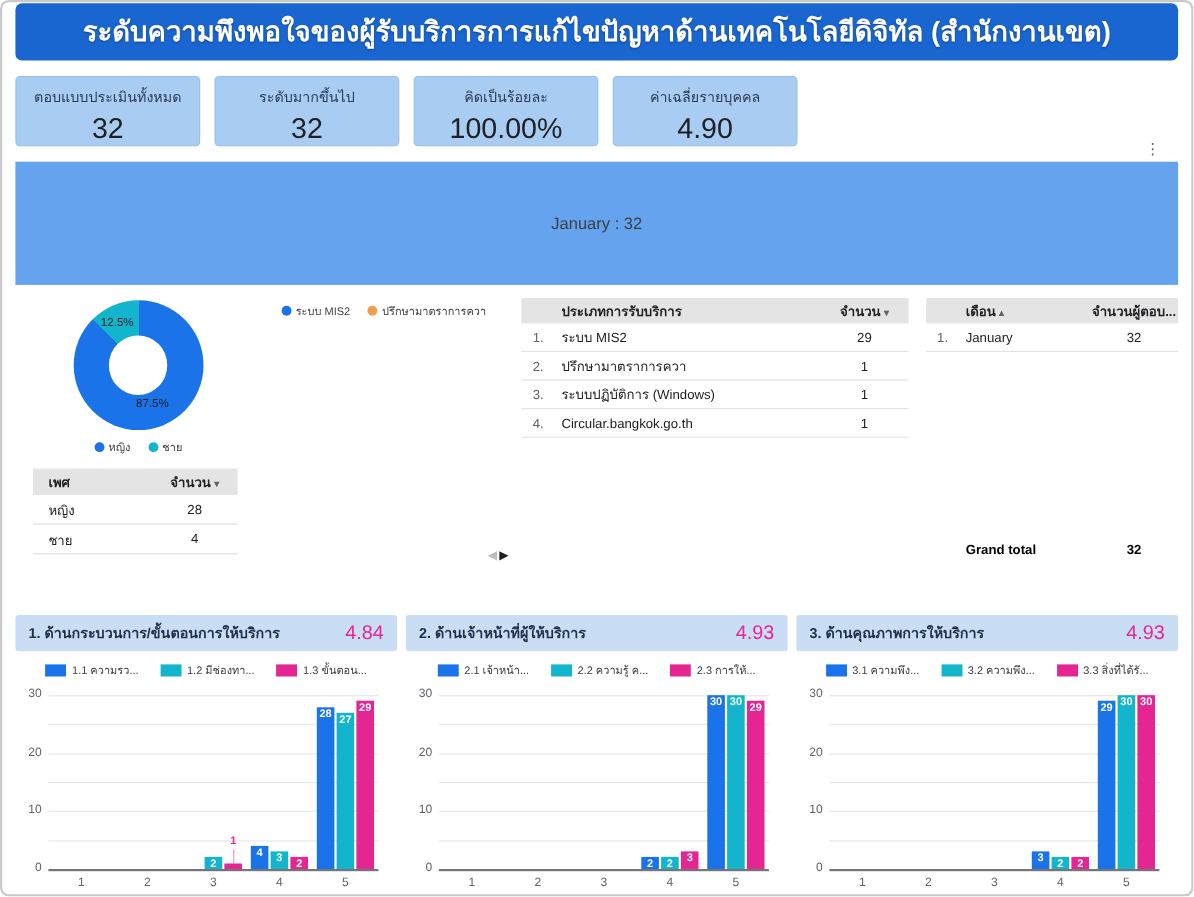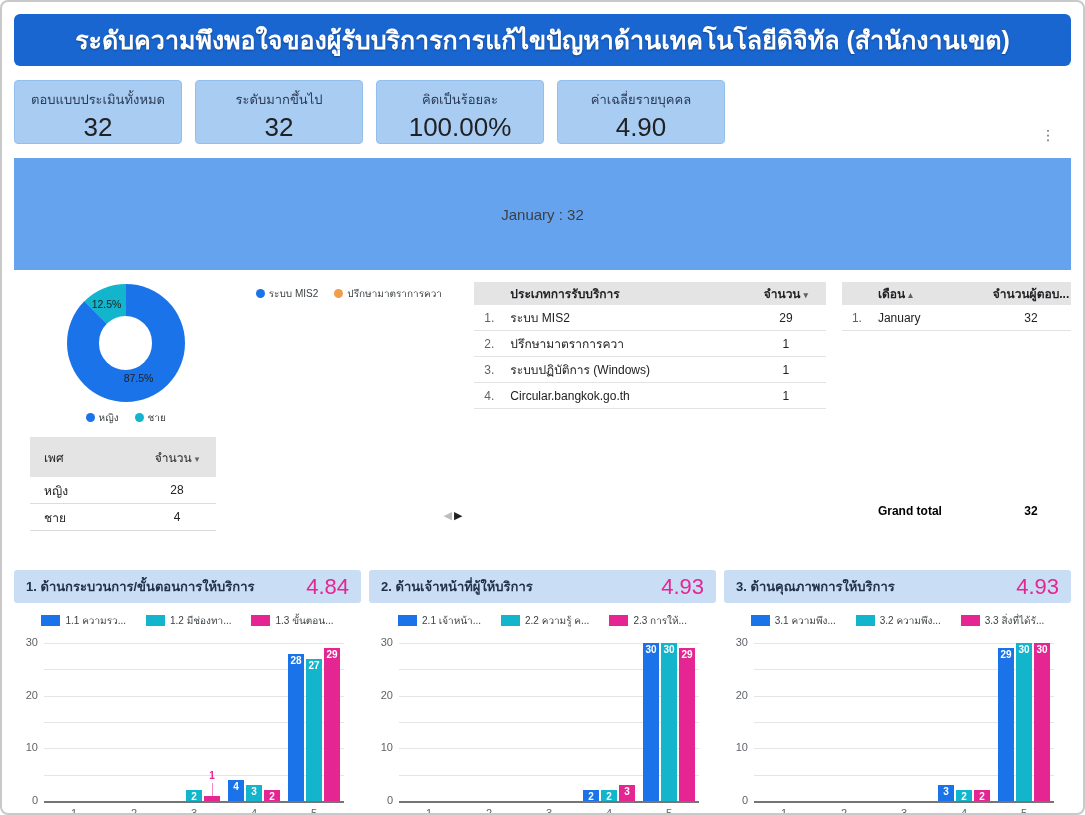--- a/index.html
+++ b/index.html
@@ -1,18 +1,18 @@
 <!DOCTYPE html>
 <html><head>
 <meta charset="utf-8">
 <style>
   * { box-sizing: border-box; margin: 0; padding: 0; }
   html,body { background:#fff; font-family:"Liberation Sans", sans-serif; }
   .page{ width:1085px; height:815px; background:#fff; border:2px solid #c9c9c9;
-         border-radius:8px; padding:12px 12px; position:relative; overflow:hidden; }
+         border-radius:8px; padding:1px 12px; position:relative; overflow:hidden; }
 
   
   .title-bar{ height:52px; background:#1a66d0; border-radius:6px; color:#fff;
     font-size:25px; font-weight:bold; text-align:center; line-height:52px;
     text-shadow:0 1px 2px rgba(0,0,0,.35); }
 
   
   .kpi-row{ display:flex; gap:13px; margin-top:14px; height:64px; }
   .kpi-card{ width:168px; background:#a9cdf2; border:1px solid #93bfec; border-radius:4px;
     text-align:center; padding-top:8px; }
@@ -51,21 +51,21 @@
   .donut-legend{ display:flex; justify-content:center; gap:16px; margin-top:8px;
     font-size:10px; color:#3c4043; align-items:center; }
   .donut-legend .dot{ display:inline-block; width:9px; height:9px; border-radius:50%;
     margin-right:4px; vertical-align:-1px; }
   .pager{ position:absolute; right:6px; bottom:2px; font-size:11px; }
   .pager .pg-left{ color:#bdbdbd; cursor:pointer; }
   .pager .pg-right{ color:#202124; cursor:pointer; margin-left:2px; }
 
   
   .mini-table{ width:186px; margin:12px 0 0 8px; font-size:12px; color:#202124; }
-  .mt-head{ display:flex; background:#e4e4e4; height:40px; align-items:center; font-weight:normal; }
+  .mt-head{ display:flex; background:#e4e4e4; height:24px; align-items:center; font-weight:bold; }
   .mt-head .c1{ padding-left:14px; flex:1; }
   .mt-head .c2{ width:78px; text-align:center; }
   .mt-row{ display:flex; height:27px; align-items:center; border-bottom:1px solid #dcdcdc; }
   .mt-row .c1{ padding-left:14px; flex:1; }
   .mt-row .c2{ width:78px; text-align:center; }
 
   .data-table{ width:100%; font-size:12px; color:#202124; }
   .dt-head{ display:flex; background:#e4e4e4; height:23px; align-items:center; font-weight:bold; }
   .dt-row{ display:flex; height:26px; align-items:center; border-bottom:1px solid #e3e3e3; }
   .dt-num{ width:36px; padding-left:10px; color:#5f6368; }
@@ -73,21 +73,21 @@
   .dt-val{ width:80px; text-align:center; }
   .sort-ic{ font-size:9px; color:#5f6368; margin-left:3px; }
   .grand{ margin-top:auto; display:flex; height:26px; align-items:center; font-weight:bold; font-size:12px; }
 
   
   .bottom-row{ display:flex; gap:8px; margin-top:10px; }
   .panel{ flex:1;margin-top:36px; }
   .sec-head{ height:33px; background:#c9def5; border-radius:3px; display:flex;
     align-items:center; justify-content:space-between; padding:0 12px; }
   .sec-title{ font-size:13px; font-weight:bold; color:#22304a; }
-  .sec-score{ font-size:22px; color:#e52592; }
+  .sec-score{ font-size:18px; color:#e52592; }
   .legend{ display:flex; justify-content:center; gap:20px; margin-top:10px; height:14px; }
   .leg-item{ display:inline-flex; align-items:center; font-size:10px; color:#3c4043; cursor:pointer; }
   .swatch{ display:inline-block; width:19px; height:11px; margin-right:5px; }
 
   .barchart{ position:relative; height:200px; margin-top:6px; }
   .grid{ position:absolute; height:1px; background:#e5e5e5; }
   .axis{ position:absolute; height:2px; background:#757575; }
   .ytick{ position:absolute; left:0; width:24px; text-align:right; font-size:11px; color:#5f6368; }
   .xtick{ position:absolute; width:30px; text-align:center; font-size:11px; color:#5f6368; }
   .bar{ position:absolute; width:16px; cursor:pointer; }

